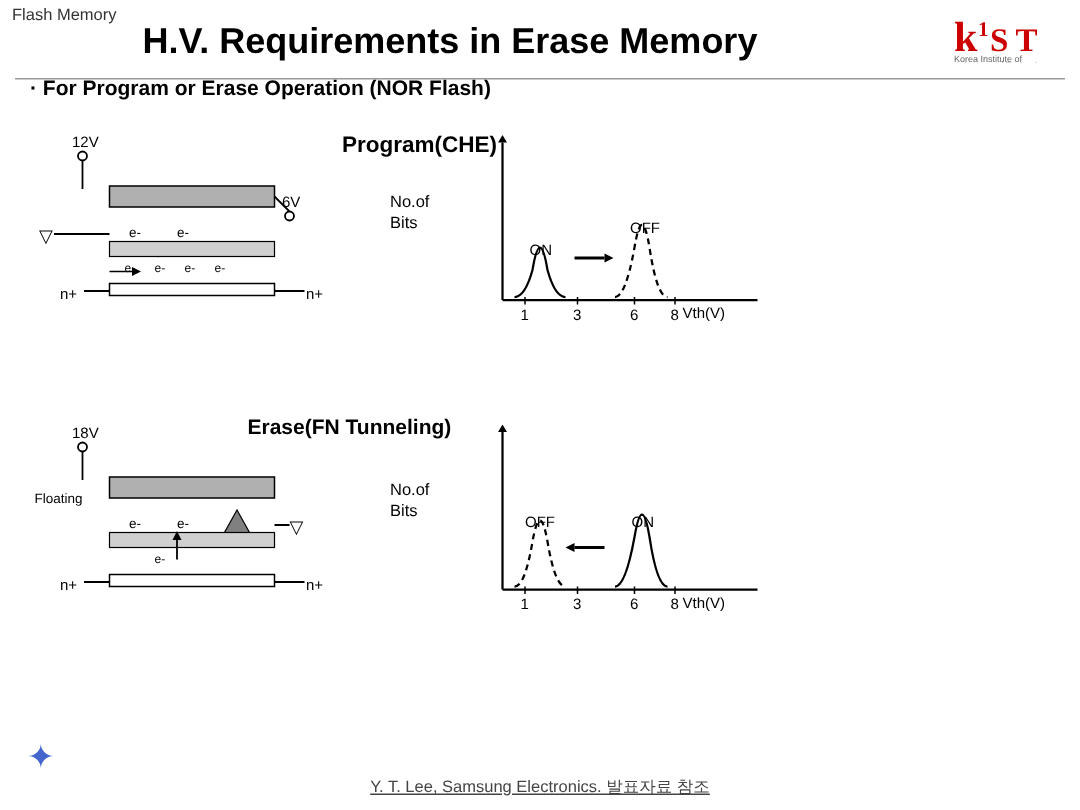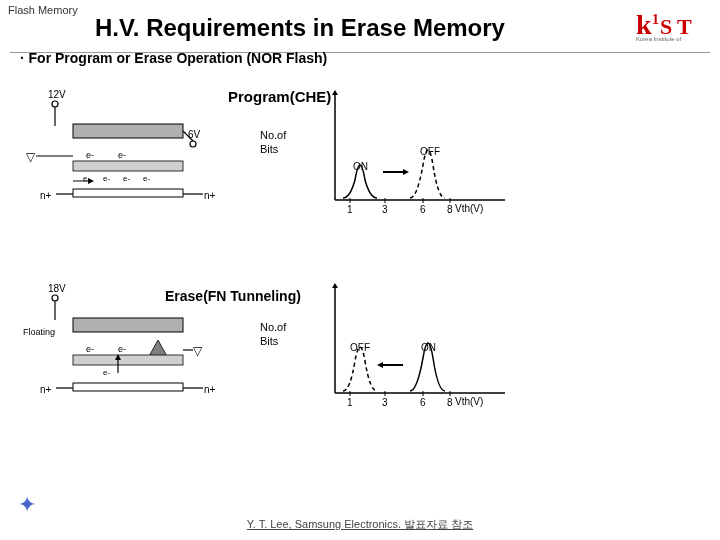--- a/index.html
+++ b/index.html
@@ -179,21 +179,21 @@
   <line x1="90" y1="108" x2="90" y2="113" stroke="#000" stroke-width="1"></line>
   <text x="87" y="123" font-size="10" fill="#000">3</text>
 
   <line x1="128" y1="108" x2="128" y2="113" stroke="#000" stroke-width="1"></line>
   <text x="125" y="123" font-size="10" fill="#000">6</text>
 
   <line x1="155" y1="108" x2="155" y2="113" stroke="#000" stroke-width="1"></line>
   <text x="152" y="123" font-size="10" fill="#000">8</text>
 </svg>
 
-<div style="position:absolute;top:288px;left:165px;font-size:14px;font-weight:bold;">Erase(FN Tunneling)</div>
+<div style="position:absolute;top:276px;left:165px;font-size:14px;font-weight:bold;">Erase(FN Tunneling)</div>
 
 <svg style="position:absolute;top:280px;left:18px;width:240px;height:135px;" viewBox="0 0 240 135" xmlns="http://www.w3.org/2000/svg">
 
   <text x="30" y="12" font-size="10" fill="#000">18V</text>
   <circle cx="37" cy="18" r="3" fill="none" stroke="#000" stroke-width="1.2"></circle>
   <line x1="37" y1="21" x2="37" y2="40" stroke="#000" stroke-width="1.2"></line>
 
   <text x="5" y="55" font-size="9" fill="#000">Floating</text>
 
   <rect x="55" y="38" width="110" height="14" fill="#b0b0b0" stroke="#000" stroke-width="1"></rect>

